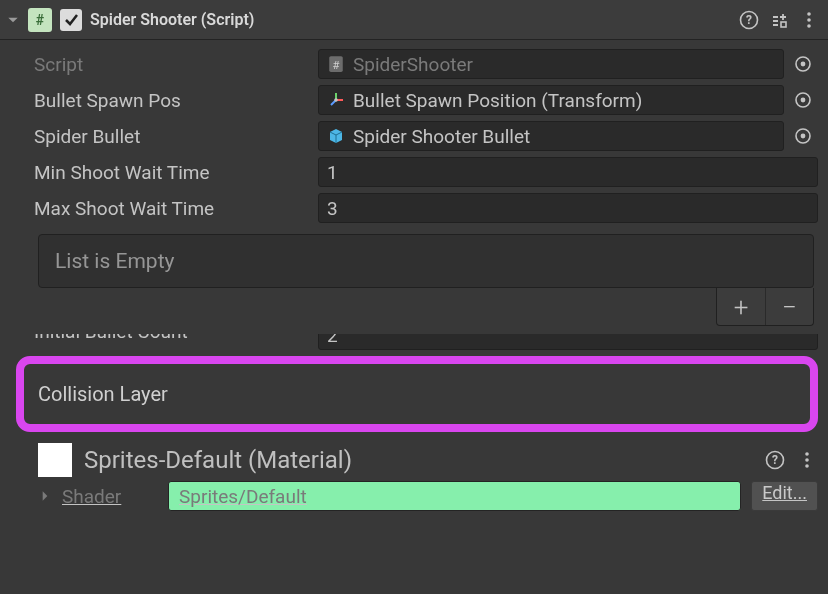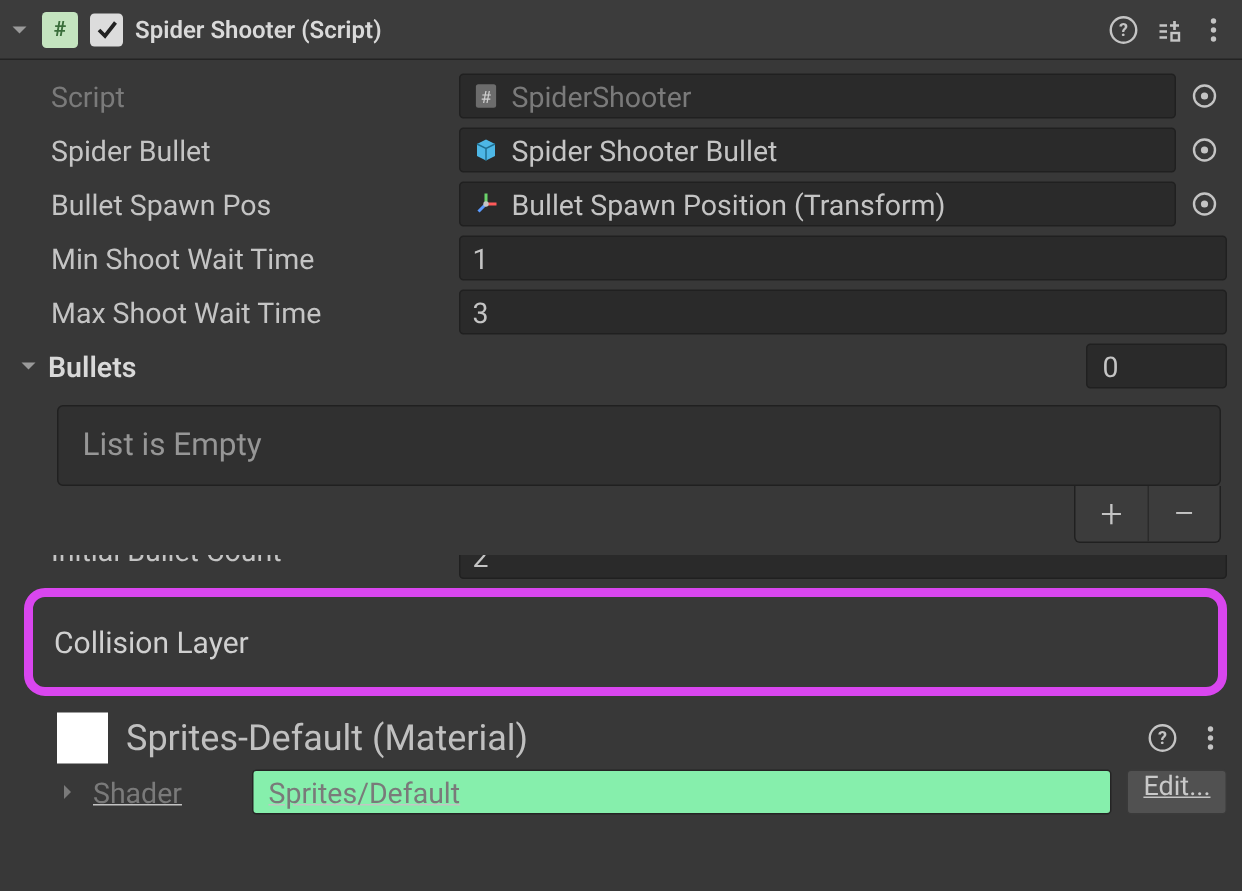--- a/index.html
+++ b/index.html
@@ -12,21 +12,21 @@
   .script-badge { width: 24px; height: 24px; background: #c4e4bf; border-radius: 3px; display:flex; align-items:center; justify-content:center; color:#3a6e3a; font-weight:bold; font-size:14px; }
   .checkbox { width: 22px; height: 22px; background:#dcdcdc; border-radius:3px; display:flex; align-items:center; justify-content:center; cursor:pointer;}
   .checkbox svg { width:16px; height:16px; }
   .title { font-weight:600; color:#d9d9d9; font-size:16px; flex:0 0 auto; }
   .spacer { flex:1; }
   .hdr-ico { width:22px; height:22px; display:flex; align-items:center; justify-content:center; cursor:pointer; color:#c4c4c4;}
   .hdr-ico svg { width:20px; height:20px; }
 
   
   .rows { padding: 6px 10px 0 34px; }
-  .row { display:flex; align-items:center; height:36px; gap:0;justify-content:space-between; }
+  .row { display:flex; align-items:center; height:36px; gap:12px;justify-content:space-between; }
   .label { width: 272px; flex: 0 0 272px; color:#c4c4c4; font-size:19px; }
   .label.dim { color:#7a7a7a; }
   .field { flex:1; height:30px; background:#2a2a2a; border:1px solid #202020; border-radius:3px; display:flex; align-items:center; padding:0 8px; color:#c4c4c4; font-size:19px; gap:8px; position:relative; }
   .field.dim { color:#7a7a7a; }
   .obj-pick { width:30px; height:30px; display:flex; align-items:center; justify-content:center; cursor:pointer; color:#c4c4c4; margin-left:4px;}
   .obj-pick svg { width:18px; height:18px;}
   .field-wrap { display:flex; align-items:center; flex:1;}
   .icon-mini { width:18px; height:18px; display:flex; align-items:center; justify-content:center; flex:0 0 18px;}
   .icon-mini svg { width:18px; height:18px;}
   .num-input { background:transparent; border:none; outline:none; color:#c4c4c4; font-size:19px; width:100%; }
@@ -43,21 +43,21 @@
   
   .list-footer { display:flex; justify-content:flex-end; margin:0 4px; }
   .pm-box { display:flex; background:#3c3c3c; border:1px solid #202020; border-top:none; border-radius:0 0 4px 4px; height:38px;}
   .pm-btn { width:48px; display:flex; align-items:center; justify-content:center; cursor:pointer; color:#c4c4c4; font-size:26px; font-weight:300;}
   .pm-btn + .pm-btn { border-left:1px solid #2a2a2a;}
 
   
   .cut-top { margin-top:8px; overflow:hidden;}
 
   
-  .highlight { border:6px solid #d946ef; border-radius:14px; padding:10px 14px; margin:2px 10px 10px 16px; }
+  .highlight { border:8px solid #d946ef; border-radius:14px; padding:10px 14px; margin:2px 10px 10px 16px; }
   .highlight .row { height:40px; }
   .highlight .label { width:258px; flex:0 0 258px; color:#d0d0d0; font-size:20px;}
   .dropdown { flex:1; height:36px; background:#515151; border:1px solid #3a3a3a; border-radius:3px; display:flex; align-items:center; padding:0 12px; color:#dcdcdc; font-size:20px; cursor:pointer; position:relative;}
   .dd-caret { position:absolute; right:12px; top:50%; transform:translateY(-50%);}
   .dd-caret svg { width:14px; height:14px;}
 
   
   .mat-section { padding: 0 10px 0 10px; }
   .mat-hdr { display:flex; align-items:center; height:36px; gap:12px; padding-left:28px;}
   .thumb { width:34px; height:34px; background:#fff; flex:0 0 34px;}
@@ -127,41 +127,20 @@
         <div class="obj-pick">
           <svg viewBox="0 0 18 18">
               <circle cx="9" cy="9" r="7" stroke="#c4c4c4" stroke-width="1.6" fill="none"></circle>
               <circle cx="9" cy="9" r="2.4" fill="#c4c4c4"></circle>
             </svg>
         </div>
       </div>
     </div>
 
     <div class="row">
-      <div class="label">Spider Bullet</div>
-      <div class="field-wrap">
-        <div class="field">
-          <span class="icon-mini">
-            <svg viewBox="0 0 18 18">
-                <path d="M9 2 L15 5 L15 13 L9 16 L3 13 L3 5 Z" fill="#4db7e6"></path>
-                <path d="M3 5 L9 8 L15 5 M9 8 V16" stroke="#1f6f92" stroke-width="1" fill="none"></path>
-              </svg>
-          </span>
-          <span>Spider Shooter Bullet</span>
-        </div>
-        <div class="obj-pick">
-          <svg viewBox="0 0 18 18">
-              <circle cx="9" cy="9" r="7" stroke="#c4c4c4" stroke-width="1.6" fill="none"></circle>
-              <circle cx="9" cy="9" r="2.4" fill="#c4c4c4"></circle>
-            </svg>
-        </div>
-      </div>
-    </div>
-
-    <div class="row">
       <div class="label">Bullet Spawn Pos</div>
       <div class="field-wrap">
         <div class="field">
           <span class="icon-mini">
             <svg viewBox="0 0 18 18">
                 <path d="M9 9 L9 2" stroke="#6bd36b" stroke-width="2"></path>
                 <path d="M9 9 L16 9" stroke="#ff5a5a" stroke-width="2"></path>
                 <path d="M9 9 L4 14" stroke="#5a9bff" stroke-width="2"></path>
                 <circle cx="9" cy="9" r="1.8" fill="#c4c4c4"></circle>
               </svg>
@@ -171,48 +150,58 @@
         <div class="obj-pick">
           <svg viewBox="0 0 18 18">
               <circle cx="9" cy="9" r="7" stroke="#c4c4c4" stroke-width="1.6" fill="none"></circle>
               <circle cx="9" cy="9" r="2.4" fill="#c4c4c4"></circle>
             </svg>
         </div>
       </div>
     </div>
 
     <div class="row">
+      <div class="label">Spider Bullet</div>
+      <div class="field-wrap">
+        <div class="field">
+          <span class="icon-mini">
+            <svg viewBox="0 0 18 18">
+                <path d="M9 2 L15 5 L15 13 L9 16 L3 13 L3 5 Z" fill="#4db7e6"></path>
+                <path d="M3 5 L9 8 L15 5 M9 8 V16" stroke="#1f6f92" stroke-width="1" fill="none"></path>
+              </svg>
+          </span>
+          <span>Spider Shooter Bullet</span>
+        </div>
+        <div class="obj-pick">
+          <svg viewBox="0 0 18 18">
+              <circle cx="9" cy="9" r="7" stroke="#c4c4c4" stroke-width="1.6" fill="none"></circle>
+              <circle cx="9" cy="9" r="2.4" fill="#c4c4c4"></circle>
+            </svg>
+        </div>
+      </div>
+    </div>
+
+    <div class="row">
       <div class="label">Min Shoot Wait Time</div>
       <div class="field-wrap">
         <div class="field">
           <input class="num-input" value="1" style="">
         </div>
       </div>
     </div>
 
     <div class="row">
       <div class="label">Max Shoot Wait Time</div>
       <div class="field-wrap">
         <div class="field">
           <input class="num-input" value="3" style="">
         </div>
       </div>
     </div>
 
-    <div class="array-row">
-      <div class="foldout">
-        <svg viewBox="0 0 12 12">
-            <path d="M2 4 L6 8 L10 4 Z" fill="#9a9a9a"></path>
-          </svg>
-      </div>
-      <div class="array-label">Bullets</div>
-      <div class="array-size">
-        <input value="0" style="">
-      </div>
-    </div>
 
     <div class="list-box">
       <span>List is Empty</span>
     </div>
     <div class="list-footer">
       <div class="pm-box">
         <div class="pm-btn">+</div>
         <div class="pm-btn">−</div>
       </div>
     </div>

